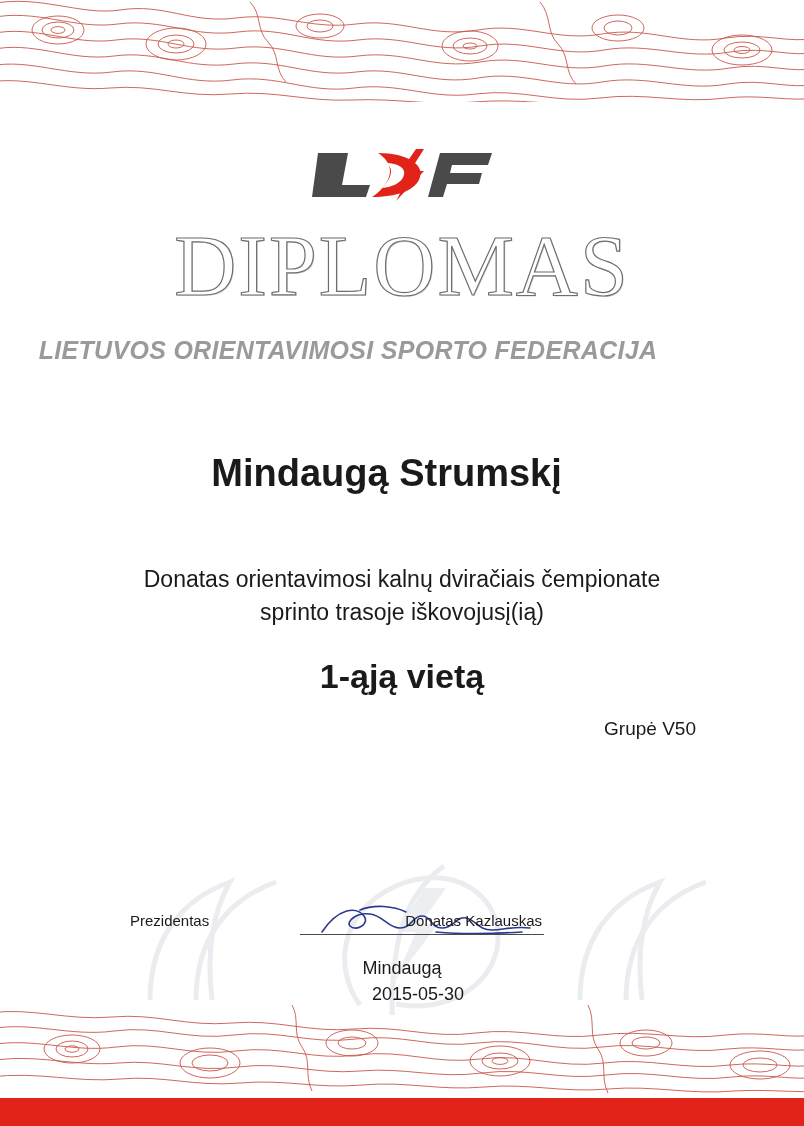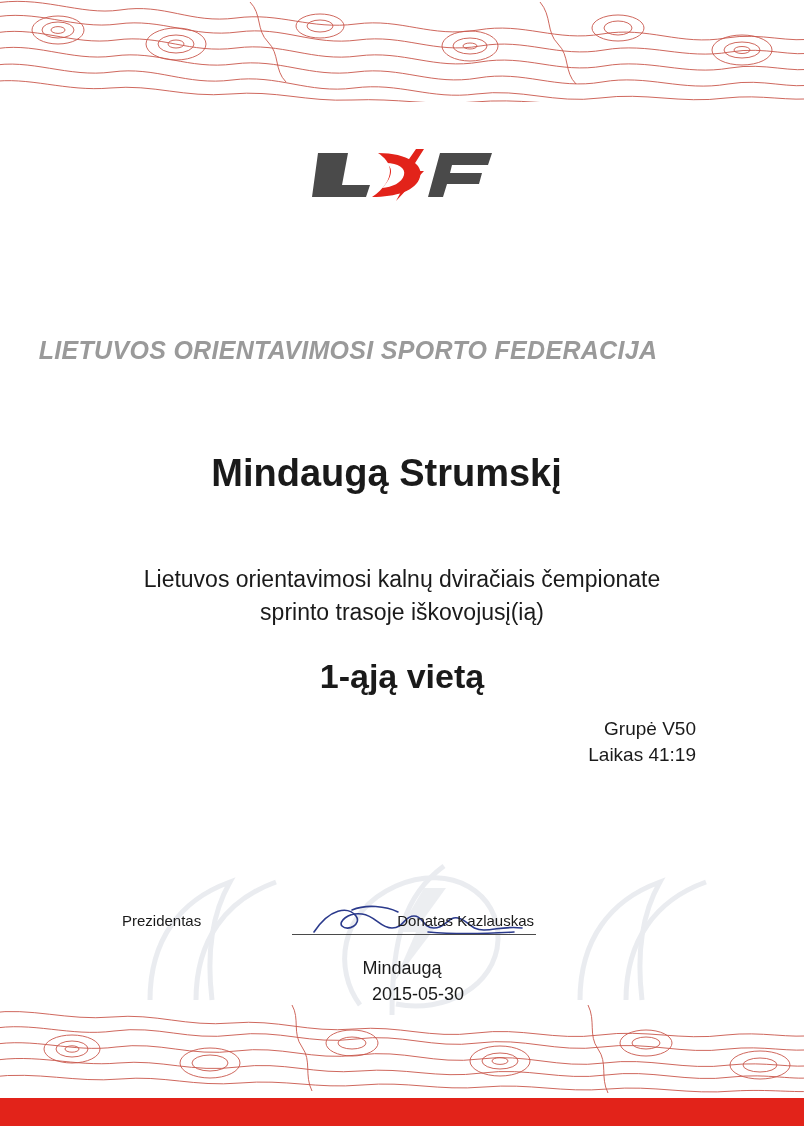--- a/index.html
+++ b/index.html
@@ -139,21 +139,21 @@
     top: 716px;
     text-align: right;
     font-size: 19px;
     line-height: 26px;
     color: #1a1a1a;
   }
 
   
   .sig-row {
     position: absolute;
-    left: 0;
+    left: 8px;
     top: 912px;
     width: 644px;
     height: 30px;
   }
   .sig-label {
     position: absolute;
     left: 122px;
     top: 0;
     font-size: 15px;
     color: #1a1a1a;
@@ -262,33 +262,33 @@
       <g fill="#e2231a">
         <path d="M66,6 C96,6 112,18 108,30 C104,44 84,50 60,50 C72,42 78,32 78,24 C78,16 72,10 66,6 Z"></path>
         <polygon points="104,2 86,28 98,28 84,54 112,24 98,24 112,2"></polygon>
       </g>
       <g fill="#ffffff">
         <path d="M74,16 C86,16 94,21 92,28 C90,36 80,40 70,41 C76,35 79,29 79,24 C79,21 77,18 74,16 Z"></path>
       </g>
     </svg>
   </div>
 
+  <div class="diploma-title">DIPLOMAS</div>
 
   <div class="fed-line fed-line-1">LIETUVOS ORIENTAVIMOSI SPORTO FEDERACIJA</div>
 
   <div class="recipient">Mindaugą Strumskį</div>
 
-  <div class="desc desc-1">Lietuvos orientavimosi kalnų dviračiais čempionate</div>
+  <div class="desc desc-1">Donatas orientavimosi kalnų dviračiais čempionate</div>
   <div class="desc desc-2">sprinto trasoje iškovojusį(ią)</div>
 
   <div class="place">1-ąją vietą</div>
 
   <div class="details">
     <div>Grupė V50</div>
-    <div>Laikas 41:19</div>
   </div>
 
   <div class="sig-row">
     <div class="sig-label">Prezidentas</div>
     <div class="sig-scribble">
       <svg width="236" height="40" viewBox="0 0 236 40" xmlns="http://www.w3.org/2000/svg" aria-hidden="true">
         <g fill="none" stroke="#2b3a8c" stroke-width="1.6" stroke-linecap="round">
           <path d="M14,30 C30,6 48,4 56,14 C62,22 48,30 42,24 C38,20 48,10 62,12 C76,14 80,26 92,26 C104,26 104,14 114,14 C124,14 122,26 134,26 C146,26 148,14 158,16 C168,18 170,28 184,28 C196,28 204,24 222,26"></path>
           <path d="M52,8 C66,2 86,4 98,10"></path>
           <path d="M128,30 C150,32 182,32 214,30"></path>

